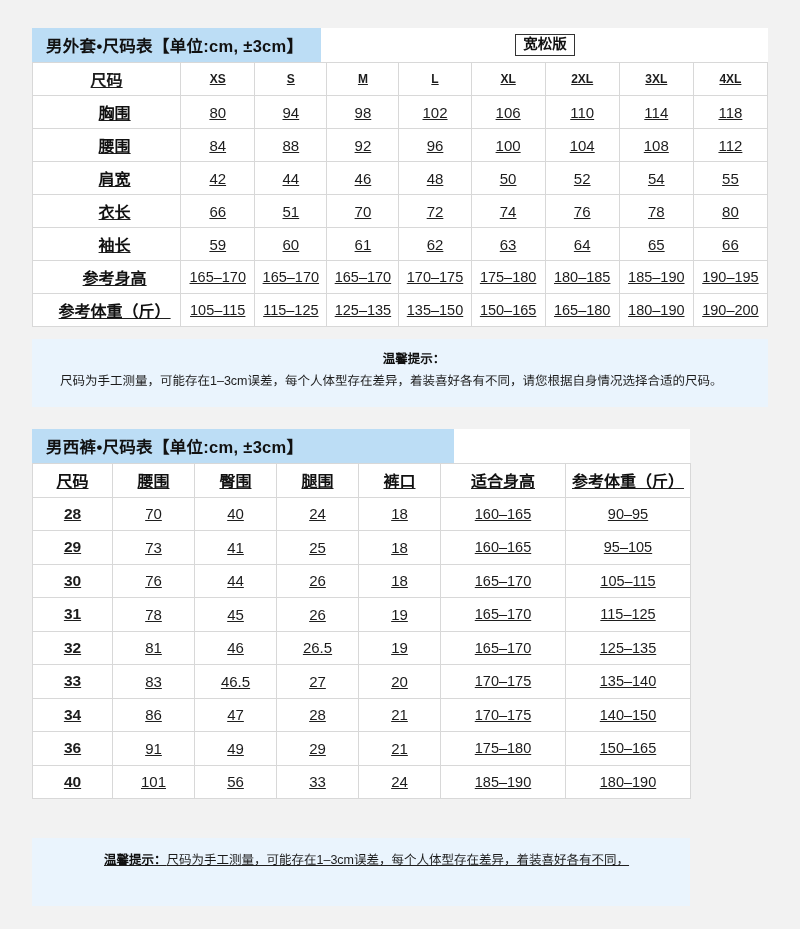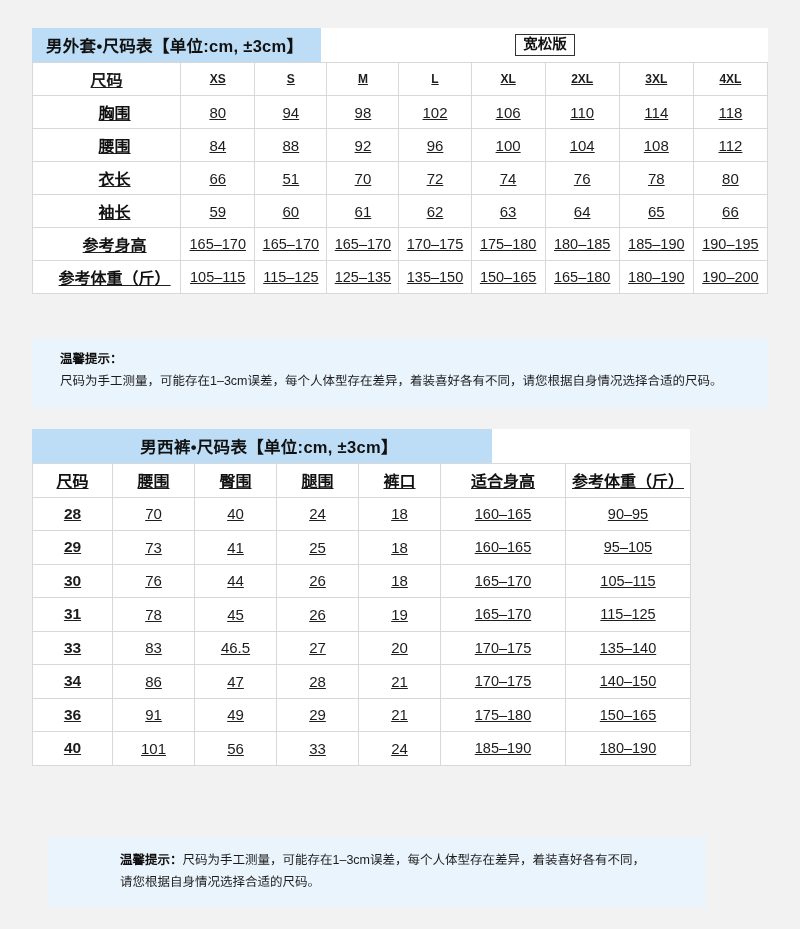--- a/index.html
+++ b/index.html
@@ -49,21 +49,21 @@
     background: #a16207;
   }
   .title-bar {
     background: #bcddf5;
     display: flex;
     align-items: center;
     box-sizing: border-box;
     height: 34px;
   }
   #jacket-card .title-bar { width: 289px; padding-left: 14px; }
-  #trouser-card .title-bar { width: 460px; padding-left: 14px; justify-content: center; }
+  #trouser-card .title-bar { width: 422px; padding-left: 14px; }
 
   .title-text {
     font-size: 16.5px;
     font-weight: bold;
     color: #111111;
     letter-spacing: 0.3px;
     white-space: nowrap;
   }
 
   .title-badge-wrap {
@@ -146,32 +146,34 @@
   #jacket-tip {
     position: absolute;
     left: 32px;
     top: 339px;
     width: 736px;
     height: 68px;
     padding: 10px 0 0 28px;
   }
   #trouser-tip {
     position: absolute;
-    left: 48px;
+    left: 32px;
     top: 838px;
     width: 658px;
     height: 68px;
     padding: 12px 0 0 0;
+    text-decoration: underline;
   }
   #trouser-tip .tip-inner {
     padding-left: 72px;
   }
   .tip-label {
     font-weight: bold;
     color: #111111;
+    text-align: center;
   }
   .tip-line { display: block; white-space: nowrap; }
 </style>
 </head>
 <body>
 
 <div class="page">
 
   <div class="card" id="jacket-card">
 
@@ -226,20 +228,31 @@
           <td>84</td>
           <td>88</td>
           <td>92</td>
           <td>96</td>
           <td>100</td>
           <td>104</td>
           <td>108</td>
           <td>112</td>
         </tr>
         <tr>
+          <td class="rowhead">肩宽</td>
+          <td>42</td>
+          <td>44</td>
+          <td>46</td>
+          <td>48</td>
+          <td>50</td>
+          <td>52</td>
+          <td>54</td>
+          <td>55</td>
+        </tr>
+        <tr>
           <td class="rowhead">衣长</td>
           <td>66</td>
           <td>51</td>
           <td>70</td>
           <td>72</td>
           <td>74</td>
           <td>76</td>
           <td>78</td>
           <td>80</td>
         </tr>
@@ -348,20 +361,29 @@
         <tr>
           <td class="sizecol">31</td>
           <td>78</td>
           <td>45</td>
           <td>26</td>
           <td>19</td>
           <td class="rng">165–170</td>
           <td class="rng">115–125</td>
         </tr>
         <tr>
+          <td class="sizecol">32</td>
+          <td>81</td>
+          <td>46</td>
+          <td>26.5</td>
+          <td>19</td>
+          <td class="rng">165–170</td>
+          <td class="rng">125–135</td>
+        </tr>
+        <tr>
           <td class="sizecol">33</td>
           <td>83</td>
           <td>46.5</td>
           <td>27</td>
           <td>20</td>
           <td class="rng">170–175</td>
           <td class="rng">135–140</td>
         </tr>
         <tr>
           <td class="sizecol">34</td>
@@ -390,17 +412,16 @@
           <td class="rng">185–190</td>
           <td class="rng">180–190</td>
         </tr>
       </tbody>
     </table>
   </div>
 
   <div class="tip" id="trouser-tip">
     <div class="tip-inner">
       <span class="tip-line"><span class="tip-label">温馨提示：</span><span>尺码为手工测量，可能存在1–3cm误差，每个人体型存在差异，着装喜好各有不同，</span></span>
-      <span class="tip-line">请您根据自身情况选择合适的尺码。</span>
     </div>
   </div>
 
 </div>
 
 </body></html>

